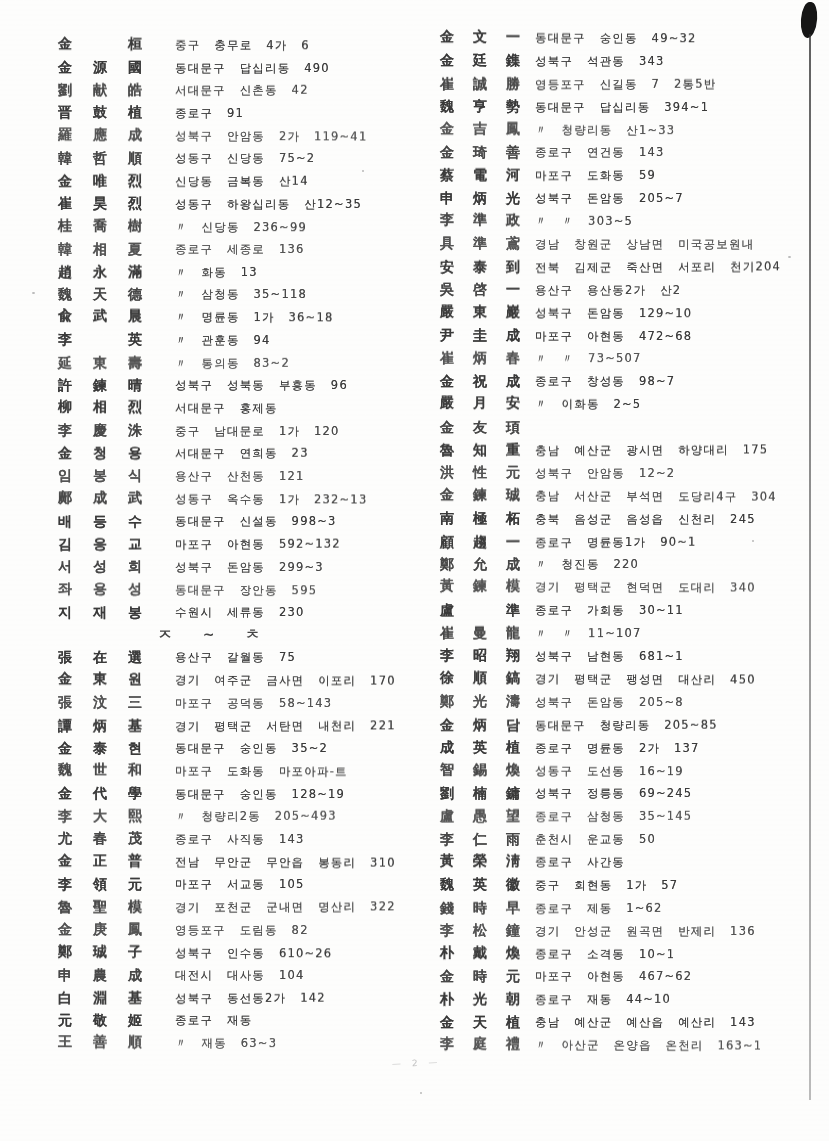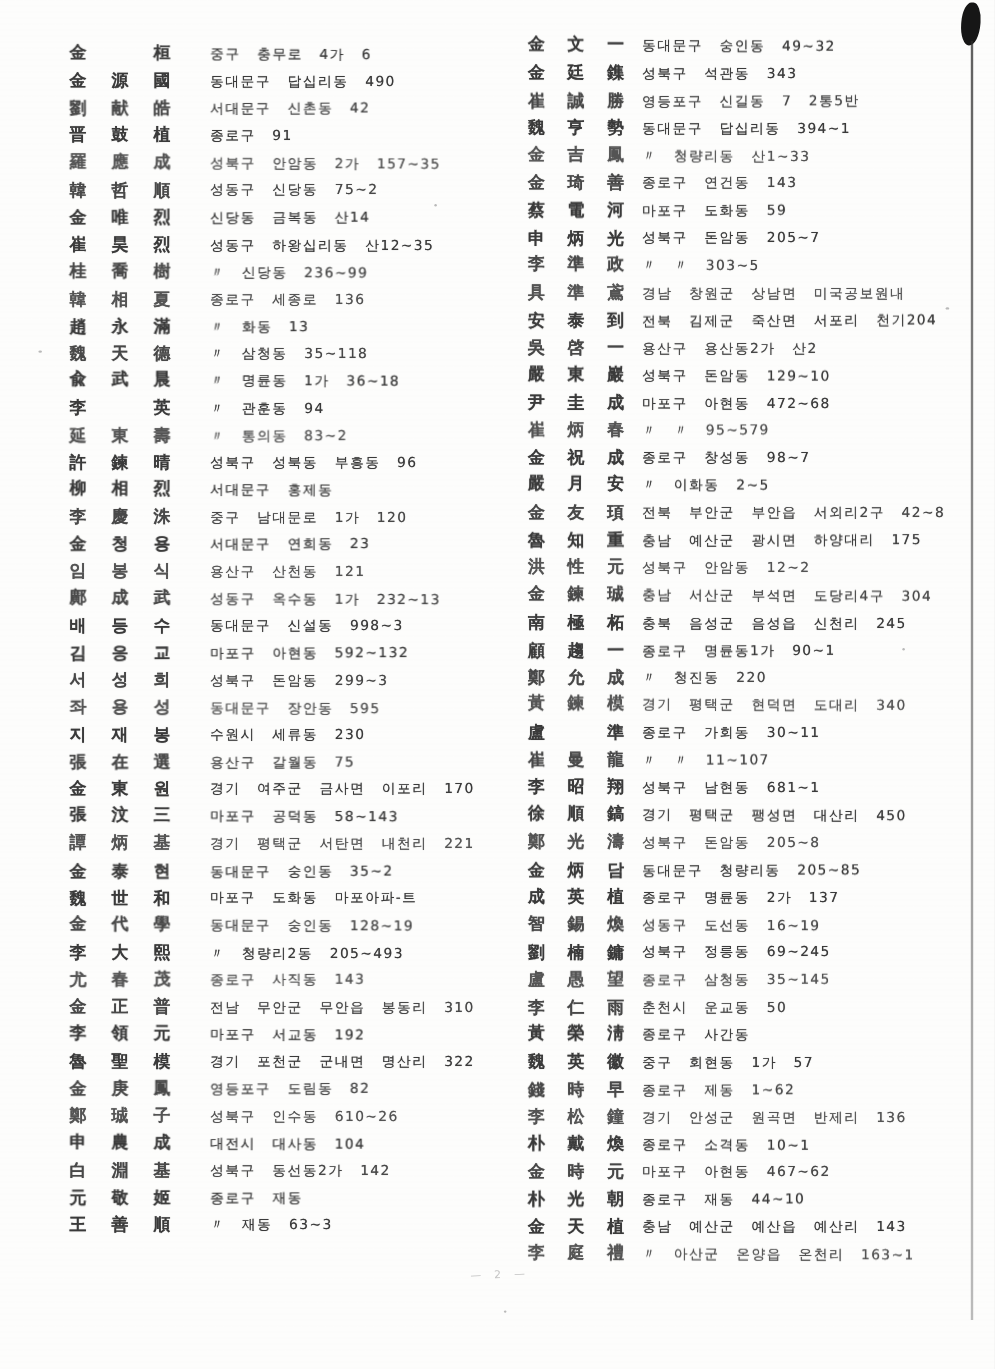--- a/index.html
+++ b/index.html
@@ -111,21 +111,21 @@
           <span>植</span>
         </span>
         <span class="entry-address">종로구 91</span>
       </div>
       <div class="entry-row">
         <span class="entry-name">
           <span>羅</span>
           <span>應</span>
           <span>成</span>
         </span>
-        <span class="entry-address">성북구 안암동 2가 157~35</span>
+        <span class="entry-address">성북구 안암동 2가 119~41</span>
       </div>
       <div class="entry-row">
         <span class="entry-name">
           <span>韓</span>
           <span>哲</span>
           <span>順</span>
         </span>
         <span class="entry-address">성동구 신당동 75~2</span>
       </div>
       <div class="entry-row">
@@ -280,20 +280,21 @@
         <span class="entry-address">동대문구 장안동 595</span>
       </div>
       <div class="entry-row">
         <span class="entry-name">
           <span>지</span>
           <span>재</span>
           <span>봉</span>
         </span>
         <span class="entry-address">수원시 세류동 230</span>
       </div>
+      <div class="divider-row">ㅈ ~ ㅊ</div>
       <div class="entry-row">
         <span class="entry-name">
           <span>張</span>
           <span>在</span>
           <span>選</span>
         </span>
         <span class="entry-address">용산구 갈월동 75</span>
       </div>
       <div class="entry-row">
         <span class="entry-name">
@@ -366,21 +367,21 @@
           <span>普</span>
         </span>
         <span class="entry-address">전남 무안군 무안읍 봉동리 310</span>
       </div>
       <div class="entry-row">
         <span class="entry-name">
           <span>李</span>
           <span>領</span>
           <span>元</span>
         </span>
-        <span class="entry-address">마포구 서교동 192</span>
+        <span class="entry-address">마포구 서교동 105</span>
       </div>
       <div class="entry-row">
         <span class="entry-name">
           <span>魯</span>
           <span>聖</span>
           <span>模</span>
         </span>
         <span class="entry-address">경기 포천군 군내면 명산리 322</span>
       </div>
       <div class="entry-row">
@@ -544,21 +545,21 @@
           <span>成</span>
         </span>
         <span class="entry-address">마포구 아현동 472~68</span>
       </div>
       <div class="entry-row">
         <span class="entry-name">
           <span>崔</span>
           <span>炳</span>
           <span>春</span>
         </span>
-        <span class="entry-address">〃 〃 95~579</span>
+        <span class="entry-address">〃 〃 73~507</span>
       </div>
       <div class="entry-row">
         <span class="entry-name">
           <span>金</span>
           <span>祝</span>
           <span>成</span>
         </span>
         <span class="entry-address">종로구 창성동 98~7</span>
       </div>
       <div class="entry-row">
@@ -568,21 +569,20 @@
           <span>安</span>
         </span>
         <span class="entry-address">〃 이화동 2~5</span>
       </div>
       <div class="entry-row">
         <span class="entry-name">
           <span>金</span>
           <span>友</span>
           <span>頊</span>
         </span>
-        <span class="entry-address">전북 부안군 부안읍 서외리2구 42~8</span>
       </div>
       <div class="entry-row">
         <span class="entry-name">
           <span>魯</span>
           <span>知</span>
           <span>重</span>
         </span>
         <span class="entry-address">충남 예산군 광시면 하양대리 175</span>
       </div>
       <div class="entry-row">

